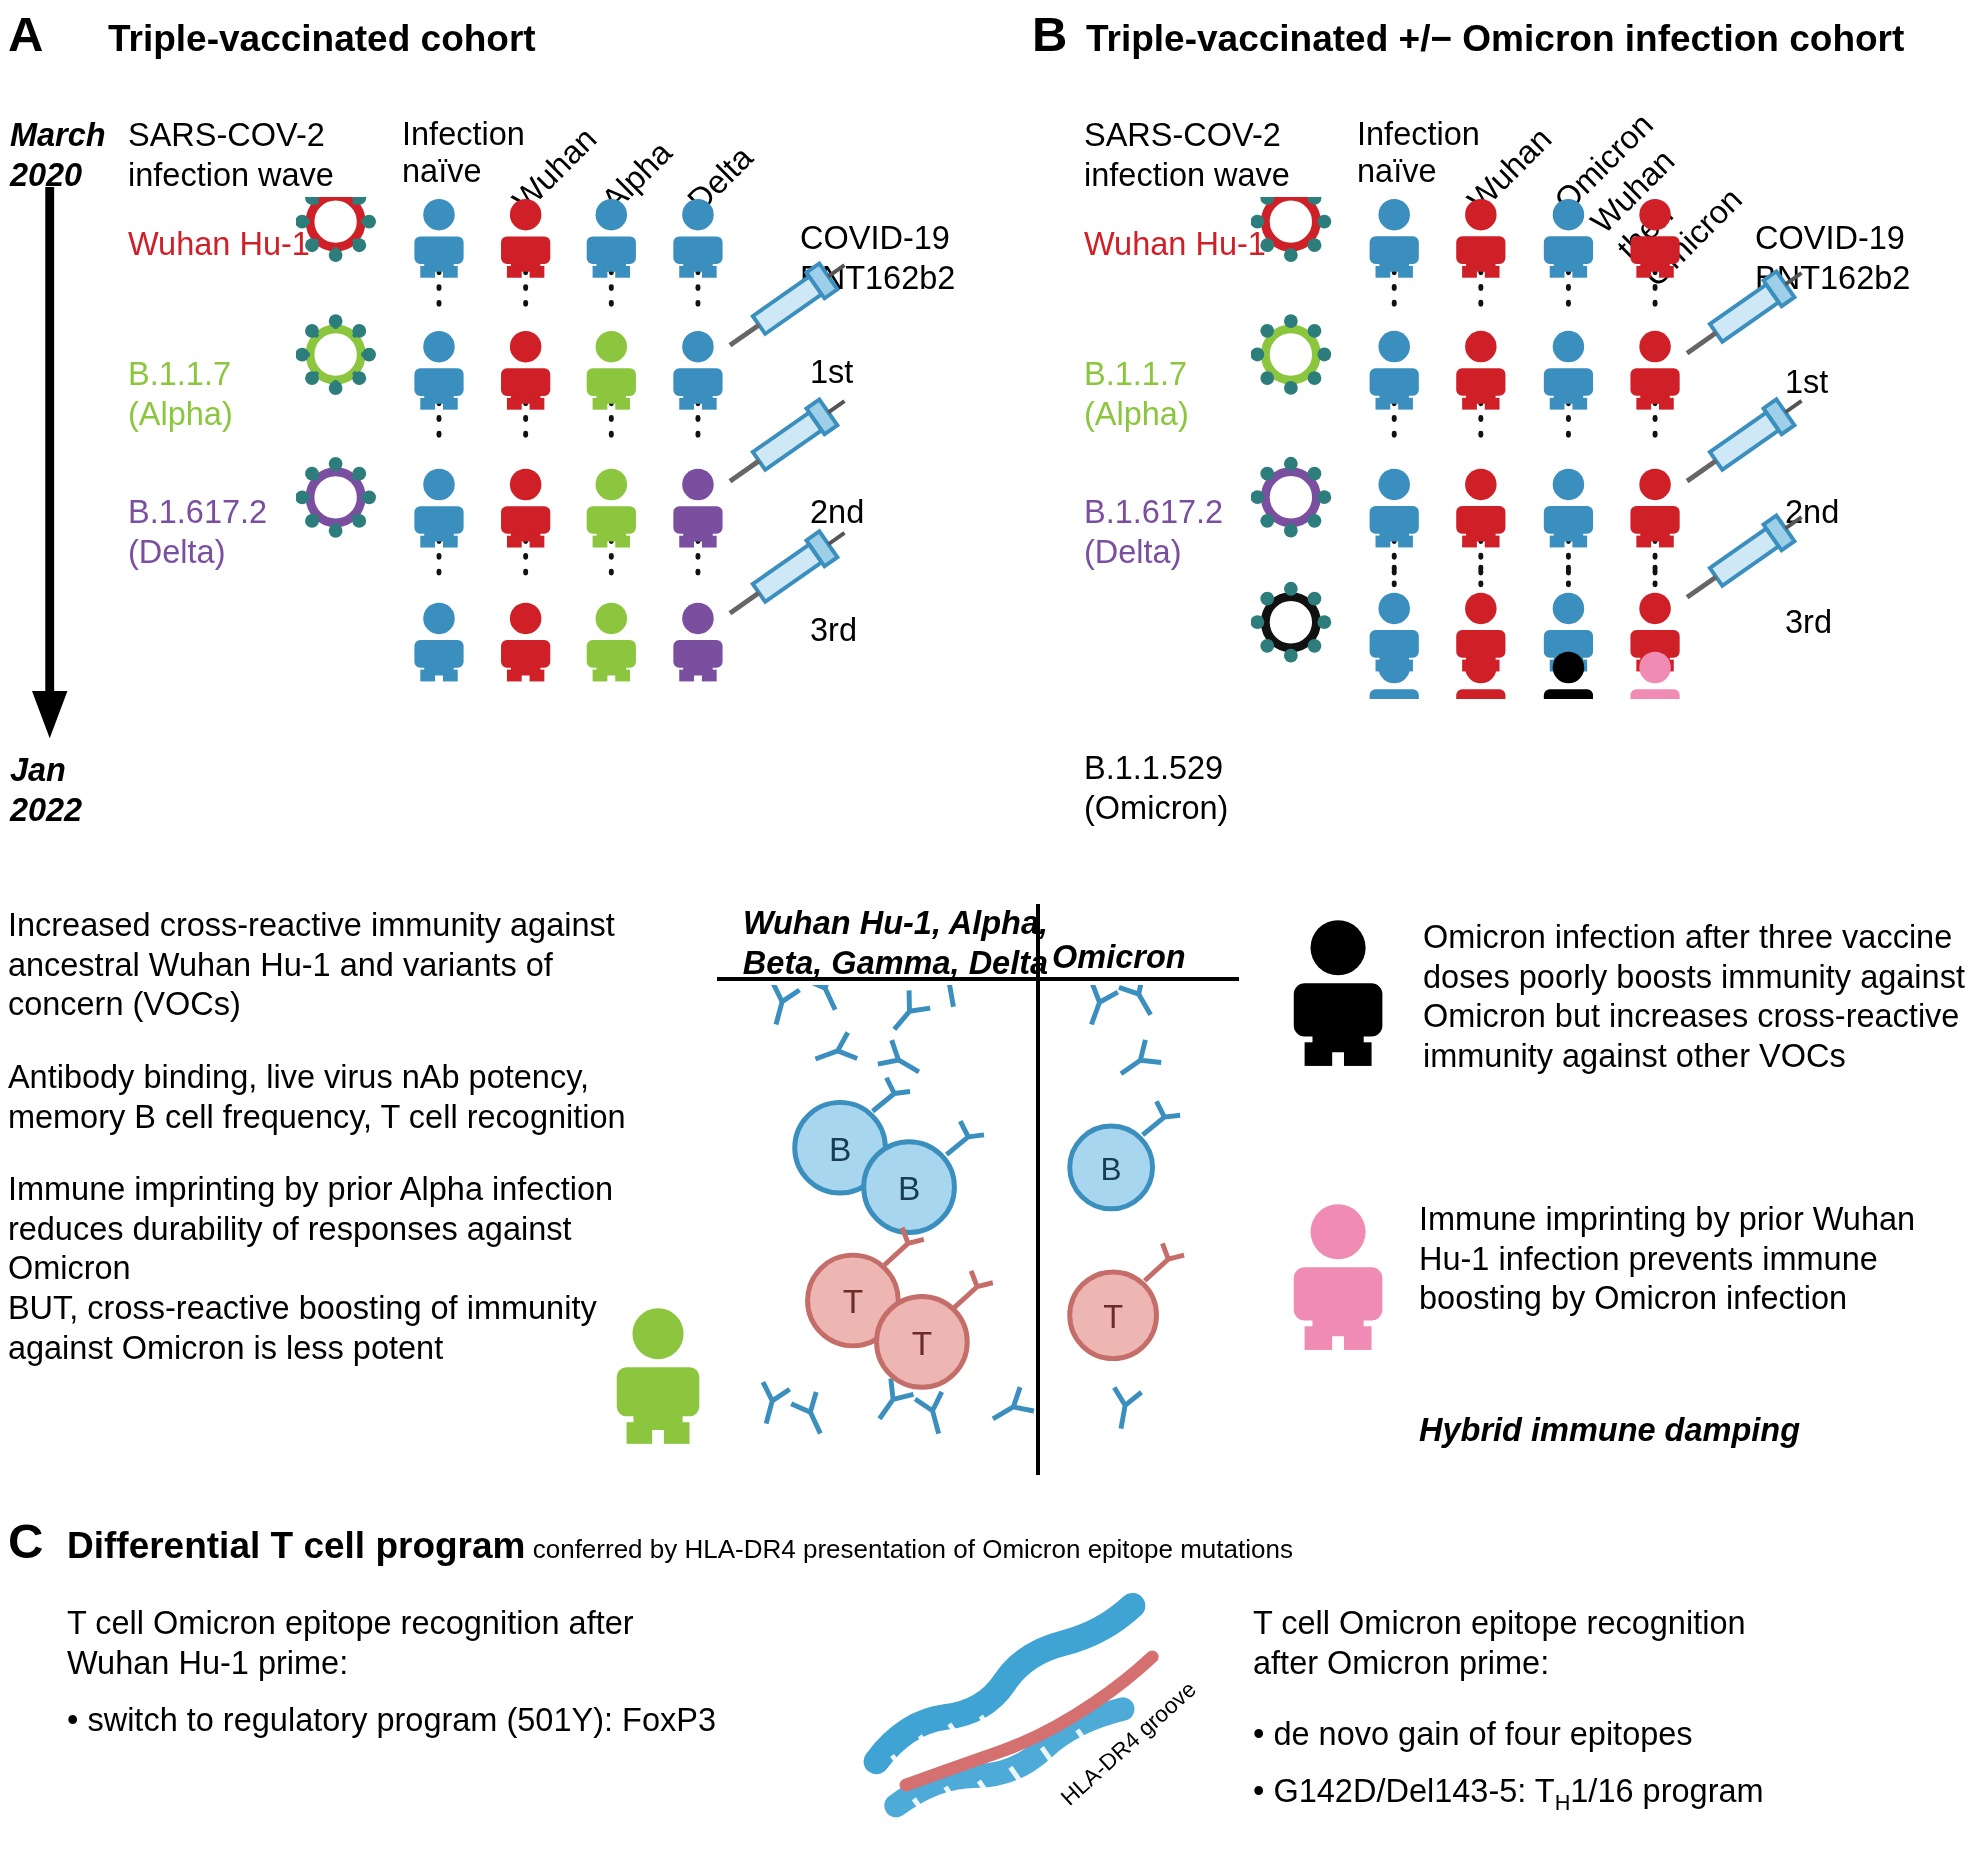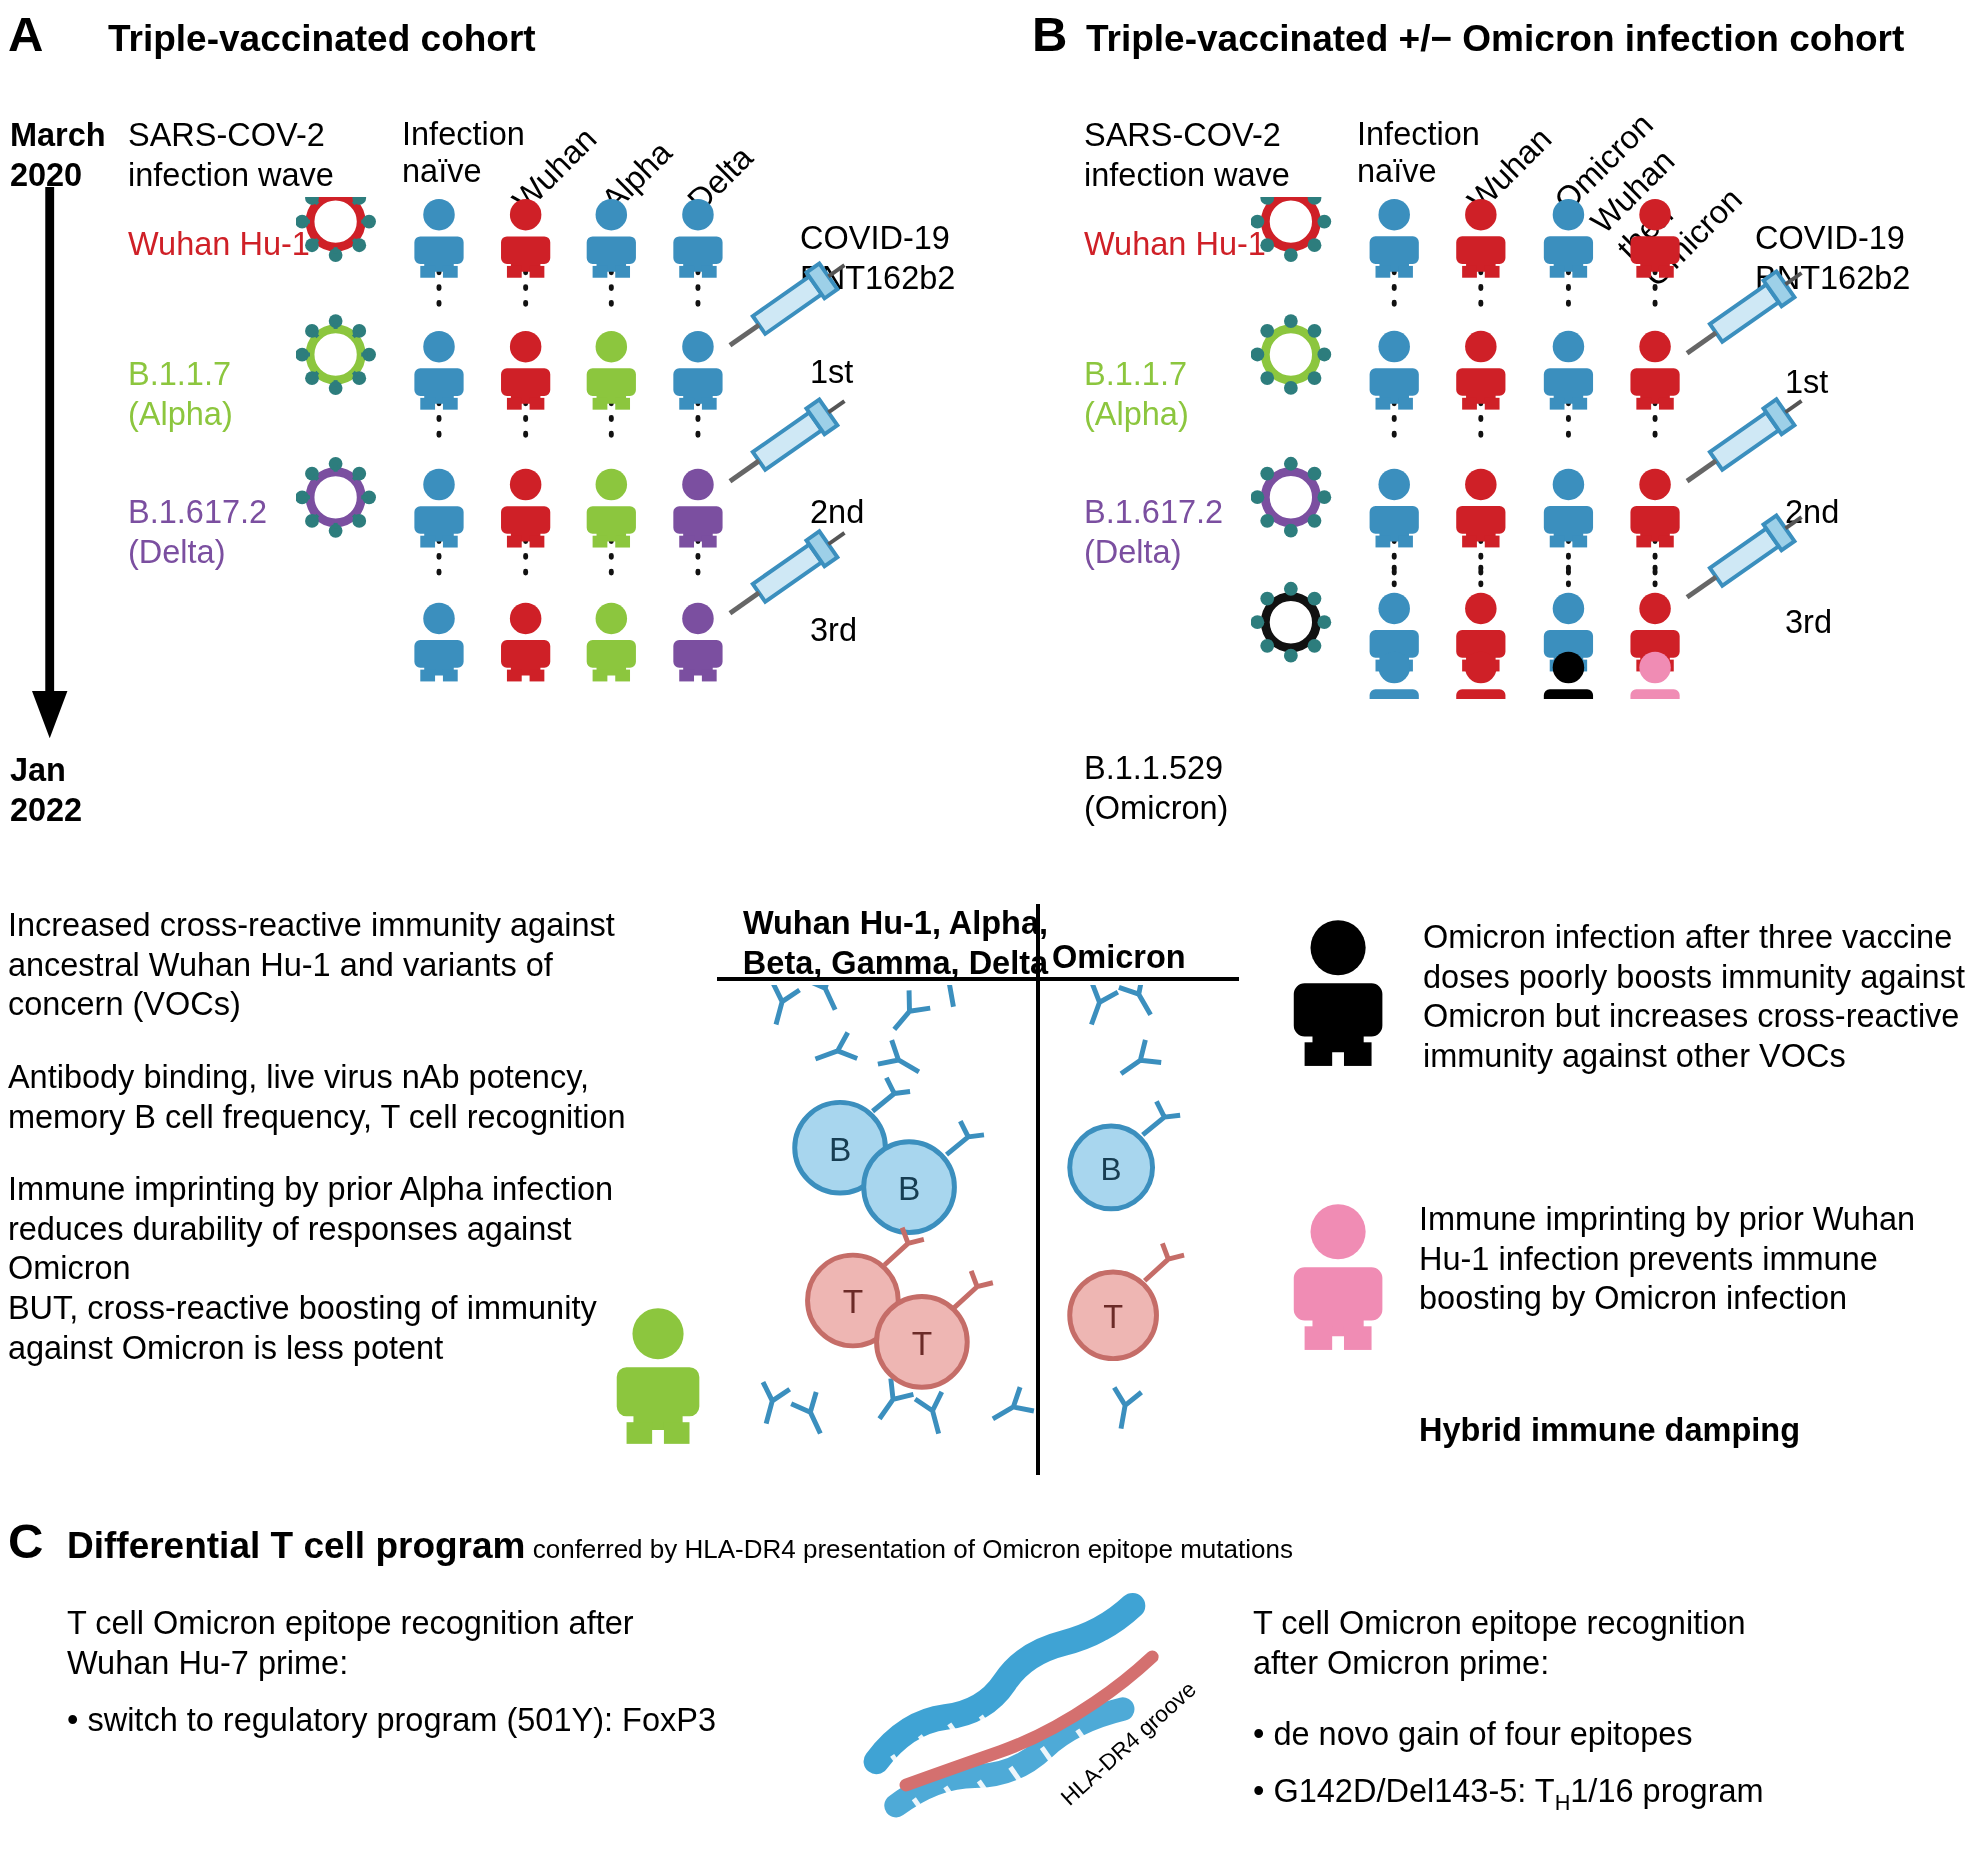--- a/index.html
+++ b/index.html
@@ -3,21 +3,21 @@
 <meta charset="utf-8">
 <style>
   html,body{margin:0;padding:0;background:#ffffff;}
   body{width:1970px;height:1869px;position:relative;font-family:"Liberation Sans",sans-serif;color:#000;}
   .panel-letter{font-weight:bold;font-size:49px;line-height:1;}
   .panel-title{font-weight:bold;font-size:37px;line-height:1.15;}
   .txt{font-size:32.5px;line-height:1.22;}
   .abs{position:absolute;}
   .col-head{font-size:32.5px;line-height:1.15;}
   .rot{transform-origin:left bottom;white-space:nowrap;}
-  .bold{font-weight:bold;}
+  .bold{font-weight:bold;font-style:italic;}
   .red{color:#cf2027;}
   .green{color:#8cc63e;}
   .purple{color:#7b4fa0;}
   .divider{position:absolute;background:#000;}
 </style>
 </head>
 <body>
 
 <div class="abs" style="left:7.9px;top:9.9px;">
   <span class="panel-letter">A</span>
@@ -706,21 +706,21 @@
 
 <div class="abs" style="left:7.9px;top:1517px;">
   <span class="panel-letter">C</span>
 </div>
 <div class="abs" style="left:67px;top:1525px;">
   <span class="panel-title">Differential T cell program</span><span class="txt" style="font-size:26px;"> conferred by HLA-DR4 presentation of Omicron epitope mutations</span>
 </div>
 
 <div class="abs" style="left:67px;top:1604px;width:690px;">
   <div class="txt">T cell Omicron epitope recognition after</div>
-  <div class="txt">Wuhan Hu-7 prime:</div>
+  <div class="txt">Wuhan Hu-1 prime:</div>
   <div class="txt" style="margin-top:17.7px;">• switch to regulatory program (501Y): FoxP3</div>
 </div>
 
 <div class="abs" style="left:1253px;top:1604px;width:650px;">
   <div class="txt">T cell Omicron epitope recognition</div>
   <div class="txt">after Omicron prime:</div>
   <div class="txt" style="margin-top:31.5px;">• de novo gain of four epitopes</div>
   <div class="txt" style="margin-top:17.7px;">
     <span>• G142D/Del143-5: T</span><sub style="font-size:21.7px;">H</sub><span>1/16 program</span>
   </div>

